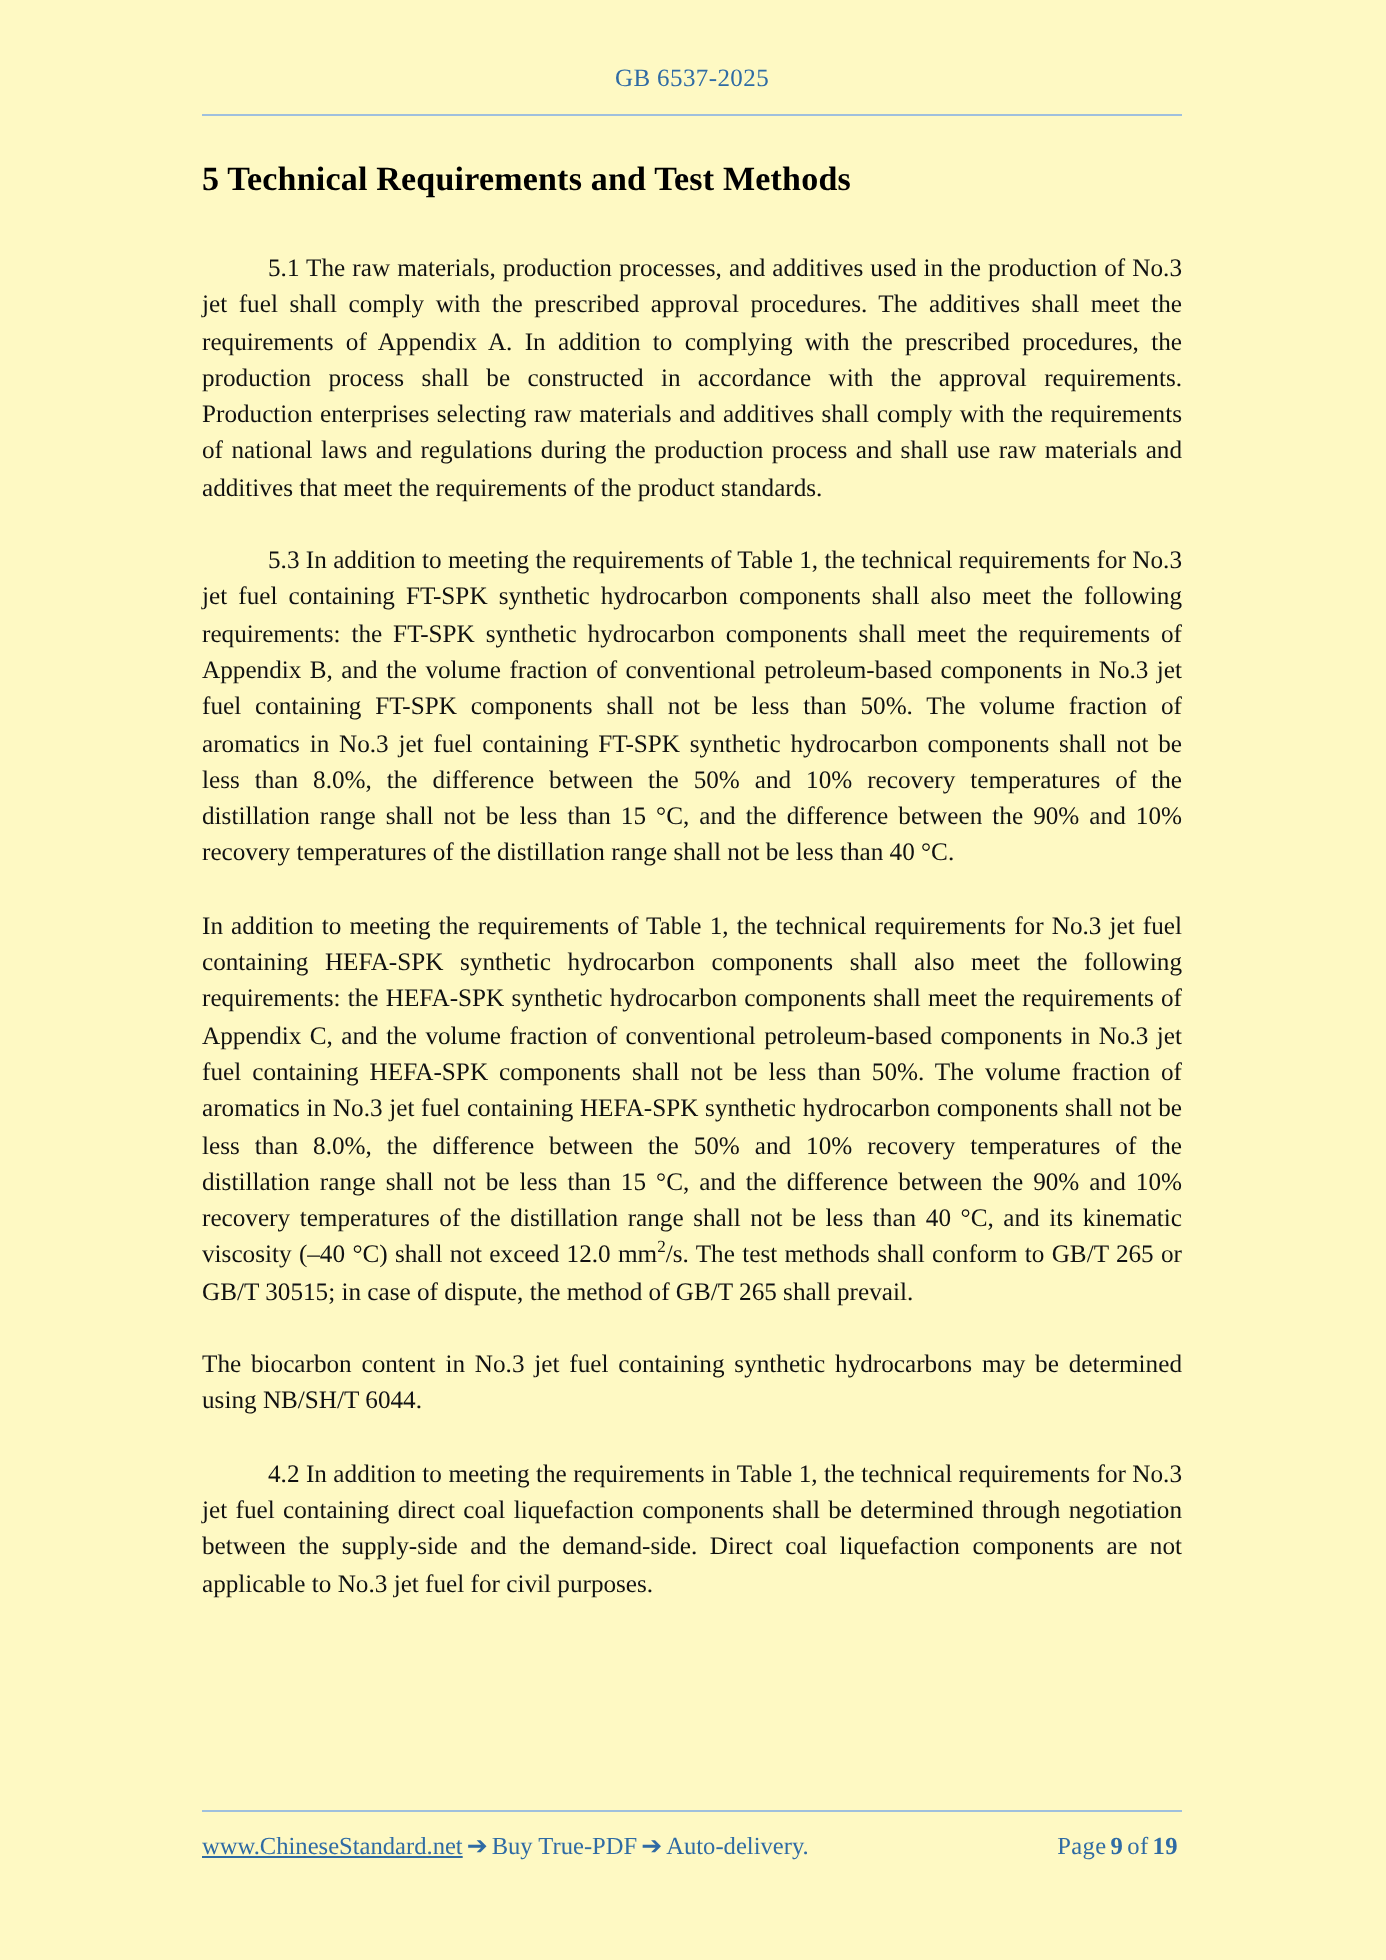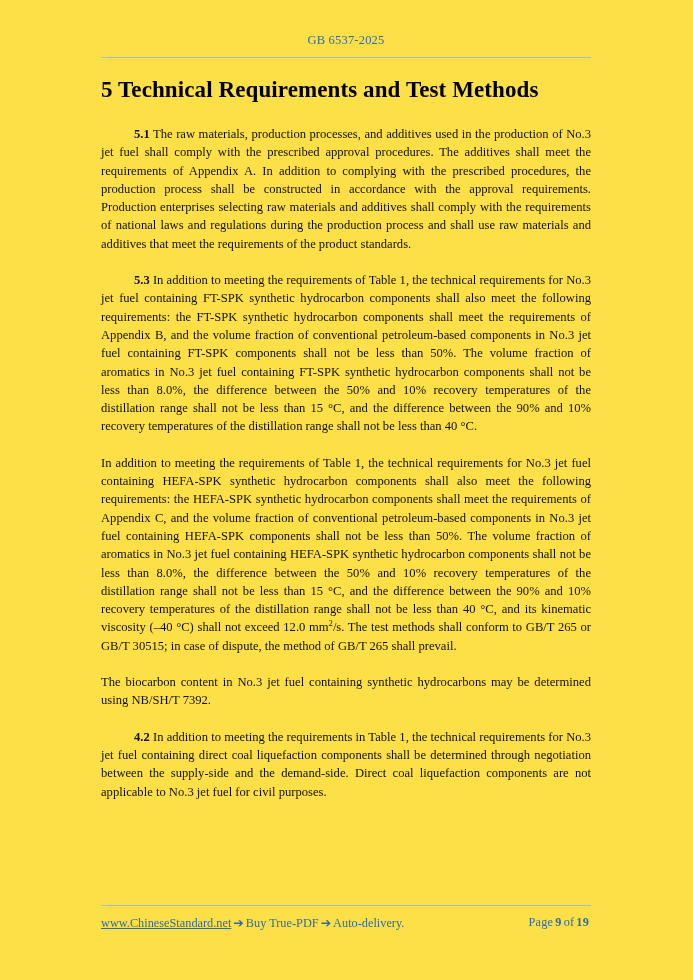--- a/index.html
+++ b/index.html
@@ -6,21 +6,21 @@
   html, body {
     margin: 0;
     padding: 0;
     background: #ffffff;
   }
 
   .page {
     position: relative;
     width: 693px;
     height: 980px;
-    background: #fde047;
+    background: #fef9c3;
     box-sizing: border-box;
     font-family: "Liberation Serif", "DejaVu Serif", serif;
     overflow: hidden;
   }
 
   
   .page-header {
     position: absolute;
     left: 101px;
     top: 30px;
@@ -45,41 +45,41 @@
 
   
   .content {
     position: absolute;
     left: 101px;
     top: 79px;
     width: 490px;
   }
 
   h1.section-title {
-    font-size: 23px;
+    font-size: 17px;
     font-weight: bold;
     margin: 0 0 24px 0;
     line-height: 22px;
     color: #000000;
     letter-spacing: 0.1px;
   }
 
   p.para {
     font-size: 12.6px;
     line-height: 18.3px;
     margin: 0 0 18px 0;
     text-align: justify;
     text-justify: inter-word;
     color: #111111;
     hyphens: none;
   }
   p.para:last-child { margin-bottom: 0; }
 
   .num {
-    font-weight: bold;
+    font-weight: normal;
     padding-left: 33px;
   }
 
   sup {
     font-size: 0.68em;
     vertical-align: super;
     line-height: 0;
   }
 
   
@@ -92,21 +92,21 @@
     background: #9fc0dd;
   }
 
   .page-footer {
     position: absolute;
     left: 101px;
     top: 914px;
     width: 490px;
     display: flex;
     justify-content: space-between;
-    align-items: flex-start;
+    align-items: center;
     font-size: 12.3px;
     color: #2f6ba4;
     line-height: 17px;
   }
 
   .footer-left {
     white-space: nowrap;
   }
   .footer-link {
     color: #2f6ba4;
@@ -147,21 +147,21 @@
 
     <p class="para">
       <span class="num">5.3</span><span> In addition to meeting the requirements of Table 1, the technical requirements for No.3 jet fuel containing FT-SPK synthetic hydrocarbon components shall also meet the following requirements: the FT-SPK synthetic hydrocarbon components shall meet the requirements of Appendix B, and the volume fraction of conventional petroleum-based components in No.3 jet fuel containing FT-SPK components shall not be less than 50%. The volume fraction of aromatics in No.3 jet fuel containing FT-SPK synthetic hydrocarbon components shall not be less than 8.0%, the difference between the 50% and 10% recovery temperatures of the distillation range shall not be less than 15 °C, and the difference between the 90% and 10% recovery temperatures of the distillation range shall not be less than 40 °C.</span>
     </p>
 
     <p class="para">
       <span>In addition to meeting the requirements of Table 1, the technical requirements for No.3 jet fuel containing HEFA-SPK synthetic hydrocarbon components shall also meet the following requirements: the HEFA-SPK synthetic hydrocarbon components shall meet the requirements of Appendix C, and the volume fraction of conventional petroleum-based components in No.3 jet fuel containing HEFA-SPK components shall not be less than 50%. The volume fraction of aromatics in No.3 jet fuel containing HEFA-SPK synthetic hydrocarbon components shall not be less than 8.0%, the difference between the 50% and 10% recovery temperatures of the distillation range shall not be less than 15 °C, and the difference between the 90% and 10% recovery temperatures of the distillation range shall not be less than 40 °C, and its kinematic viscosity (–40 °C) shall not exceed 12.0 mm</span><sup>2</sup><span>/s. The test methods shall conform to GB/T 265 or GB/T 30515; in case of dispute, the method of GB/T 265 shall prevail.</span>
     </p>
 
     <p class="para">
-      <span>The biocarbon content in No.3 jet fuel containing synthetic hydrocarbons may be determined using NB/SH/T 7392.</span>
+      <span>The biocarbon content in No.3 jet fuel containing synthetic hydrocarbons may be determined using NB/SH/T 6044.</span>
     </p>
 
     <p class="para">
       <span class="num">4.2</span><span> In addition to meeting the requirements in Table 1, the technical requirements for No.3 jet fuel containing direct coal liquefaction components shall be determined through negotiation between the supply-side and the demand-side. Direct coal liquefaction components are not applicable to No.3 jet fuel for civil purposes.</span>
     </p>
 
   </div>
 
   <div class="footer-rule"></div>
 

